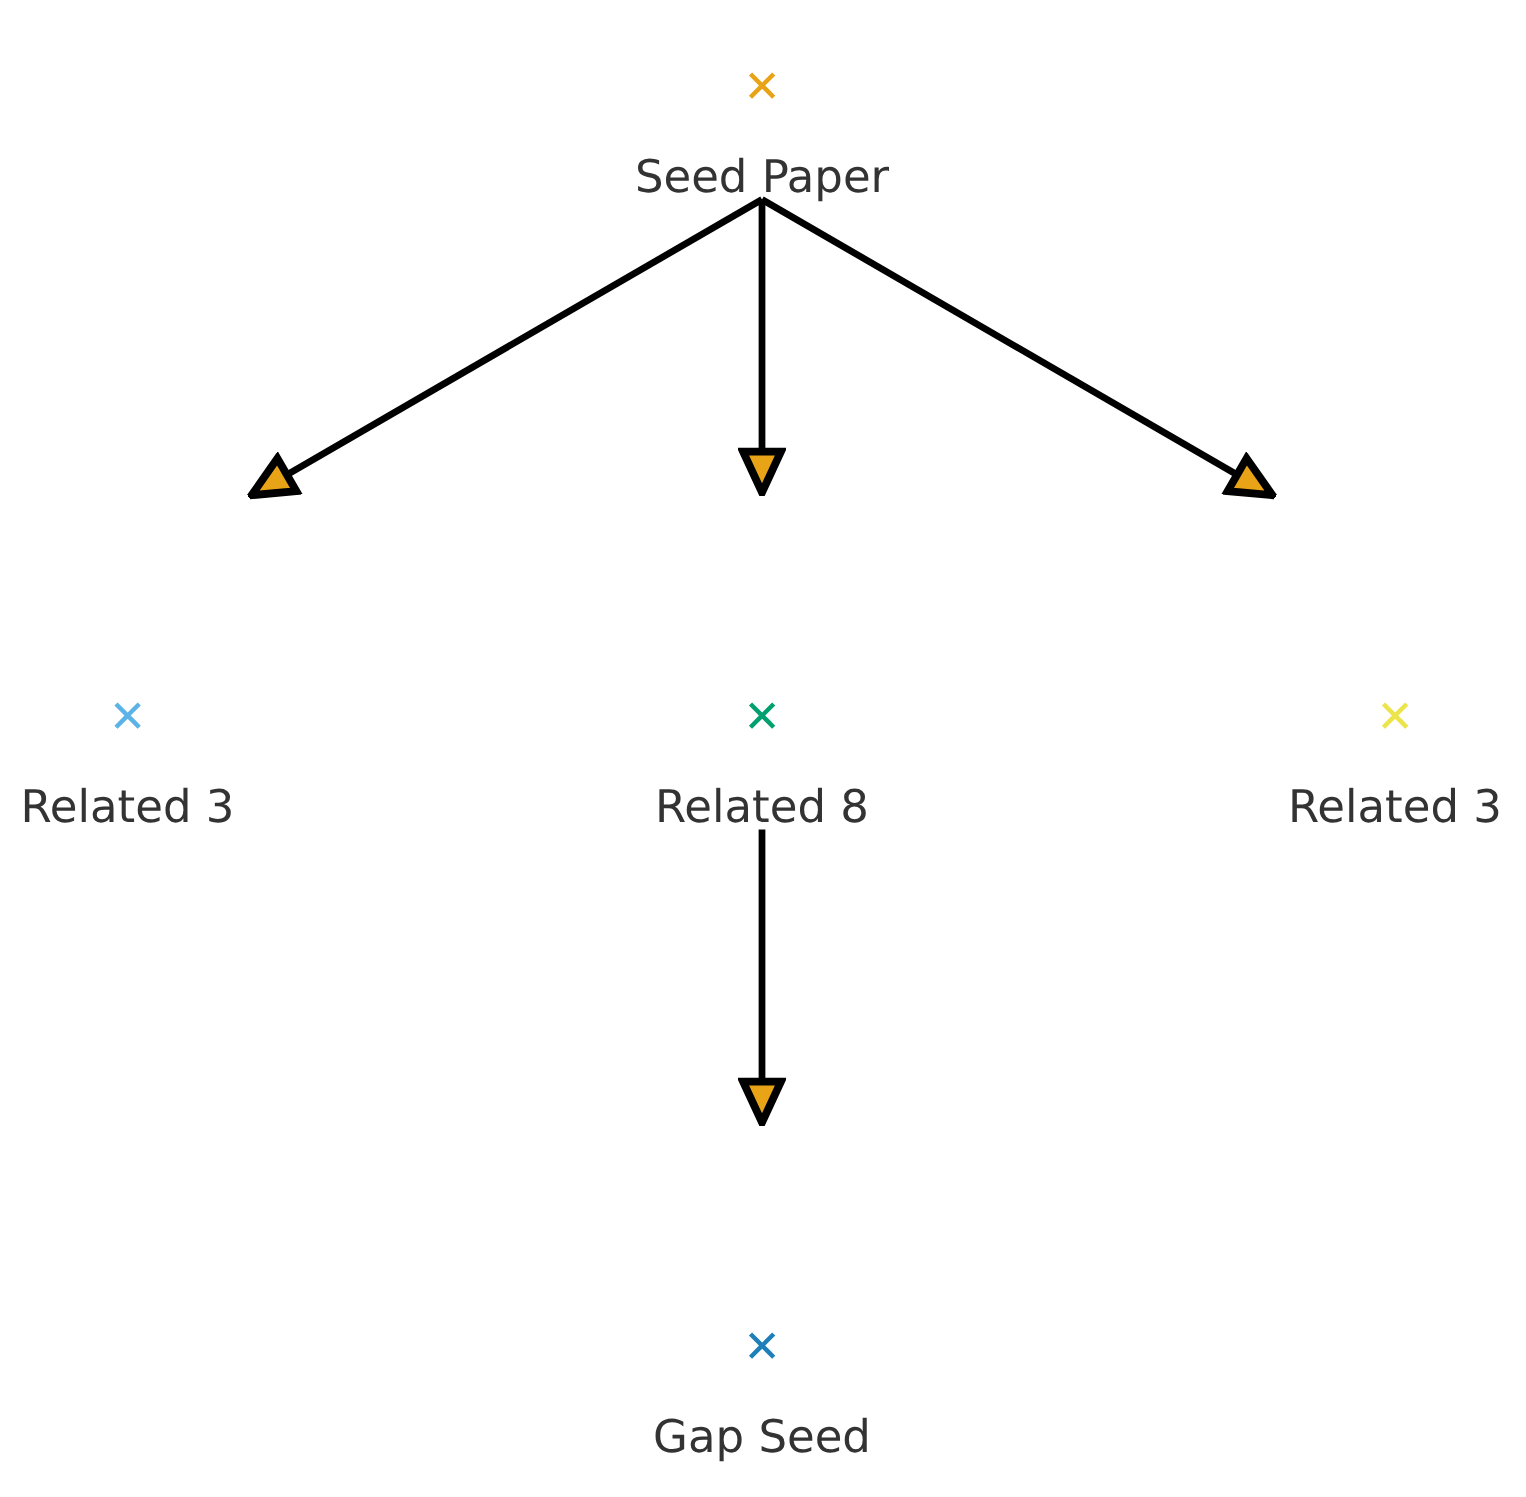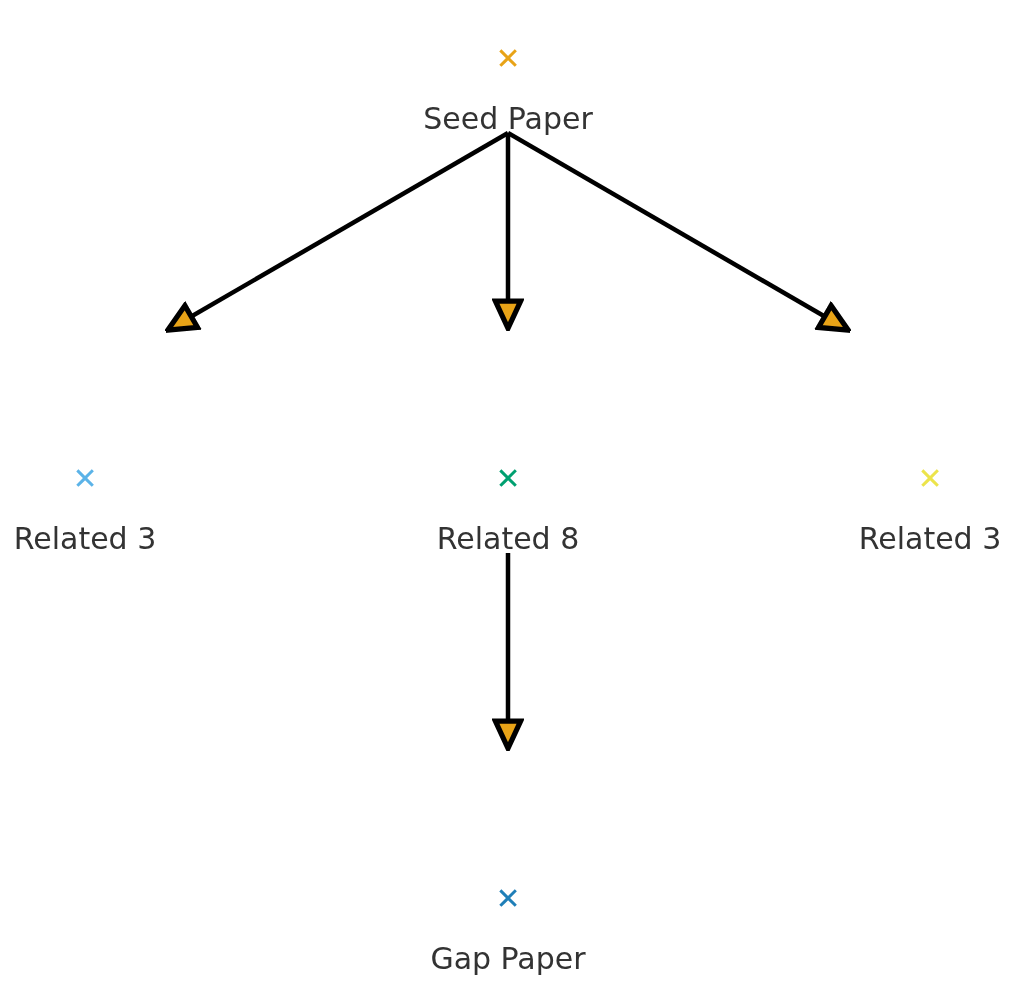--- a/index.html
+++ b/index.html
@@ -82,16 +82,16 @@
     <span class="node-label" style="margin-top:30px;">Related 8</span>
   </div>
 
   <div class="node" style="left:930px; top:464px;">
     <span class="node-marker" style="color:#ece44b; font-size:30px;">✕</span>
     <span class="node-label" style="margin-top:30px;">Related 3</span>
   </div>
 
   <div class="node" style="left:508px; top:884px;">
     <span class="node-marker" style="color:#1f7fb8; font-size:30px;">✕</span>
-    <span class="node-label" style="margin-top:30px;">Gap Paper</span>
+    <span class="node-label" style="margin-top:30px;">Gap Seed</span>
   </div>
 
 </div>
 
 </body></html>

